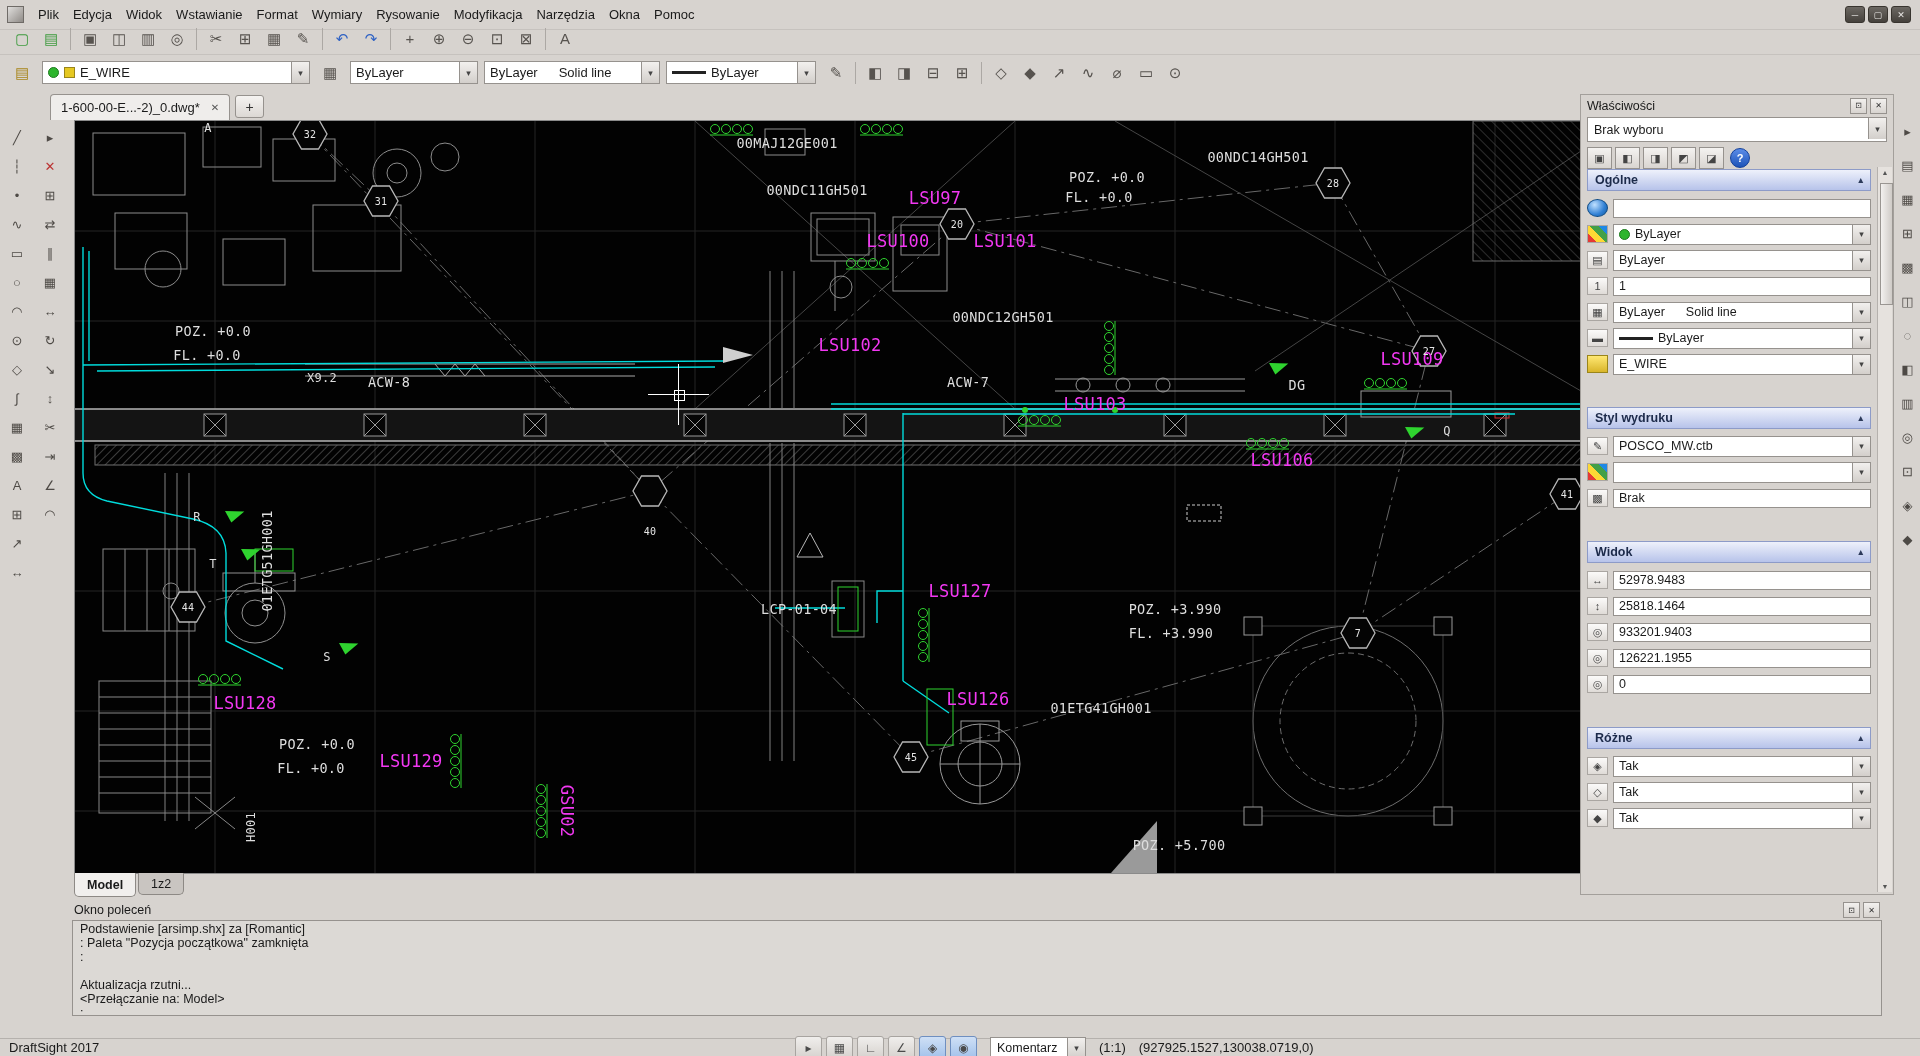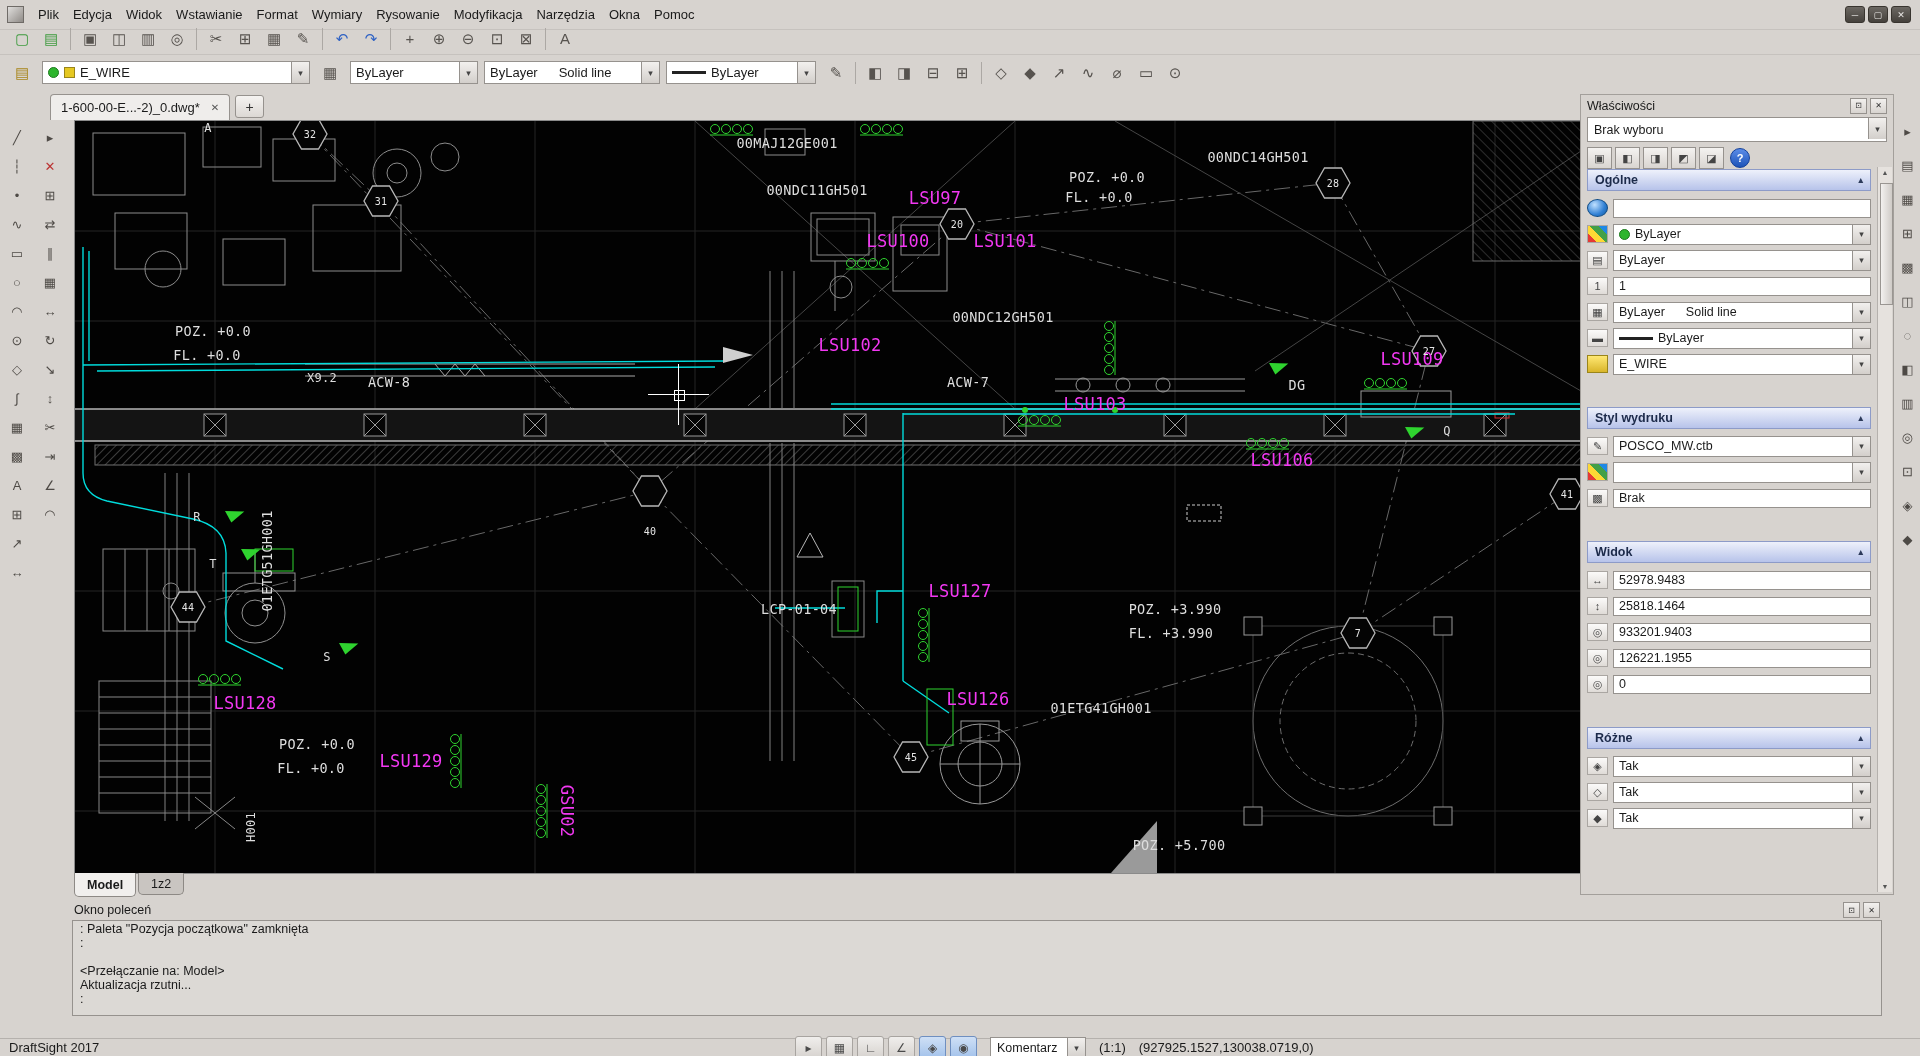--- a/index.html
+++ b/index.html
@@ -736,25 +736,26 @@
 
   <div class="cmd">
     <div class="cmd-head">
       <span>Okno poleceń</span>
       <span class="t-icons">
         <span class="t-icon">⊡</span>
         <span class="t-icon">✕</span>
       </span>
     </div>
     <div class="cmd-box" id="cmd-lines">
+        <div class="cmd-line">Podstawienie [arsimp.shx] za [Romantic]</div>
         <div class="cmd-line">: Paleta "Pozycja początkowa" zamknięta</div>
         <div class="cmd-line">: </div>
         <div class="cmd-line"></div>
+        <div class="cmd-line">Aktualizacja rzutni...</div>
         <div class="cmd-line">&lt;Przełączanie na: Model&gt;</div>
-        <div class="cmd-line">Aktualizacja rzutni...</div>
         <div class="cmd-line">: </div>
       </div>
   </div>
 
   <div class="statusbar">
     <span class="st-app">DraftSight 2017</span>
     <div class="st-center">
       <div id="status-icons" style="display:flex;gap:4px;">
           <span class="st-btn">▸</span>
           <span class="st-btn">▦</span>

